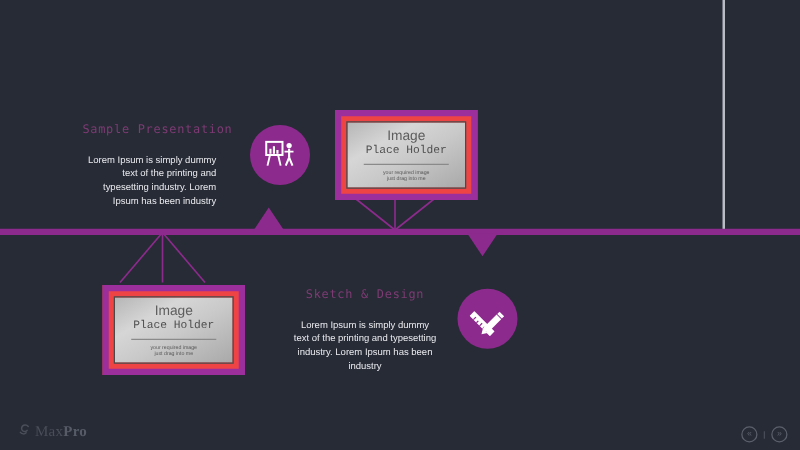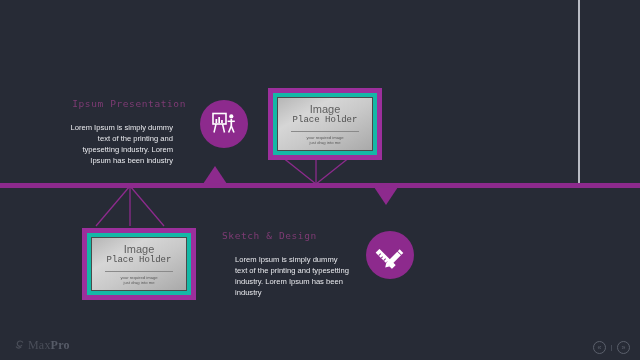--- a/index.html
+++ b/index.html
@@ -73,42 +73,42 @@
     align-items: center;
     justify-content: center;
   }
   .icon-badge.top { left: 200px; top: 100px; }
   .icon-badge.bottom { left: 366px; top: 231px; }
   .icon-badge svg { display: block; }
 
   
   .text-block { position: absolute; }
   .text-block.top { left: 54px; top: 98px; width: 132px; text-align: right; }
-  .text-block.bottom { left: 222px; top: 230px; width: 140px; text-align: left; }
+  .text-block.bottom { left: 222px; top: 230px; width: 140px; text-align: center; }
 
   .tb-title {
     font-family: "DejaVu Sans Mono", "Liberation Mono", monospace;
     font-size: 9.5px;
     letter-spacing: 0.6px;
     color: #7e3b74;
     margin: 0 0 4px 0;
     white-space: nowrap;
   }
   .tb-body {
     font-size: 7.6px;
     line-height: 11px;
     color: #e9eaee;
     margin: 13px;
   }
 
   
   .ph-frame {
     position: absolute;
     border: 5px solid #9c2f9c;
-    background: #14b8a6;
+    background: #ef4444;
     padding: 4px;
     box-sizing: content-box;
   }
   .ph-frame.top { left: 268px; top: 88px; width: 96px; height: 54px; }
   .ph-frame.bottom { left: 82px; top: 228px; width: 96px; height: 54px; }
 
   .ph-inner {
     width: 100%;
     height: 100%;
     background: linear-gradient(150deg, #b6b6b6 0%, #d6d6d6 30%, #c9c9c9 55%, #a9a9a9 100%);
@@ -203,21 +203,21 @@
     <line x1="96" y1="226" x2="130" y2="186" stroke="#8d2a8d" stroke-width="1.3"></line>
     <line x1="130" y1="226" x2="130" y2="186" stroke="#8d2a8d" stroke-width="1.3"></line>
     <line x1="164" y1="226" x2="130" y2="186" stroke="#8d2a8d" stroke-width="1.3"></line>
   </svg>
 
   <div class="timeline-bar"></div>
   <div class="tri-up"></div>
   <div class="tri-down"></div>
 
   <div class="text-block top">
-    <p class="tb-title">Ipsum Presentation</p>
+    <p class="tb-title">Sample Presentation</p>
     <p class="tb-body">Lorem Ipsum is simply dummy text of the printing and typesetting industry. Lorem Ipsum has been industry</p>
   </div>
 
   <div class="icon-badge top">
     <span>
       <svg width="30" height="30" viewBox="0 0 30 30" fill="none">
 
         <rect x="4" y="4.5" width="13" height="10.5" stroke="#ffffff" stroke-width="1.6" fill="none"></rect>
 
         <rect x="6.5" y="10" width="1.7" height="4" fill="#ffffff"></rect>

